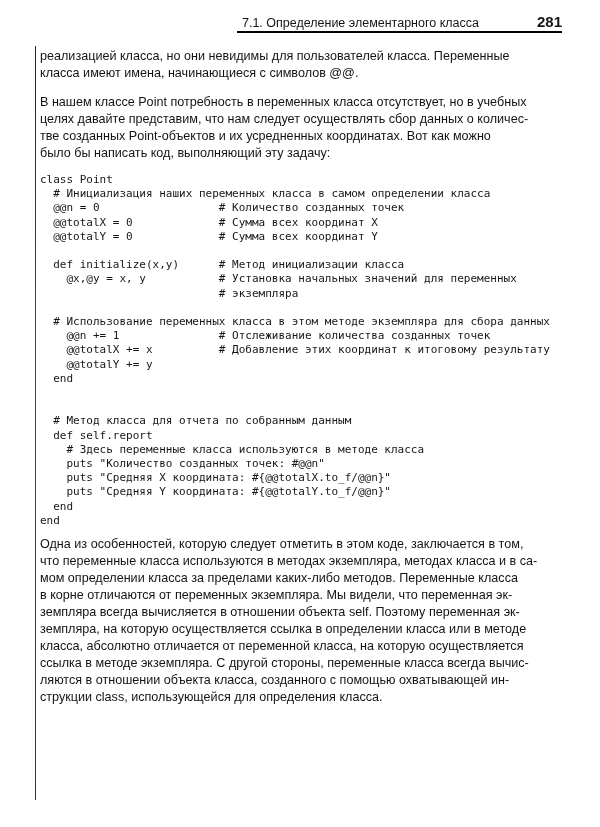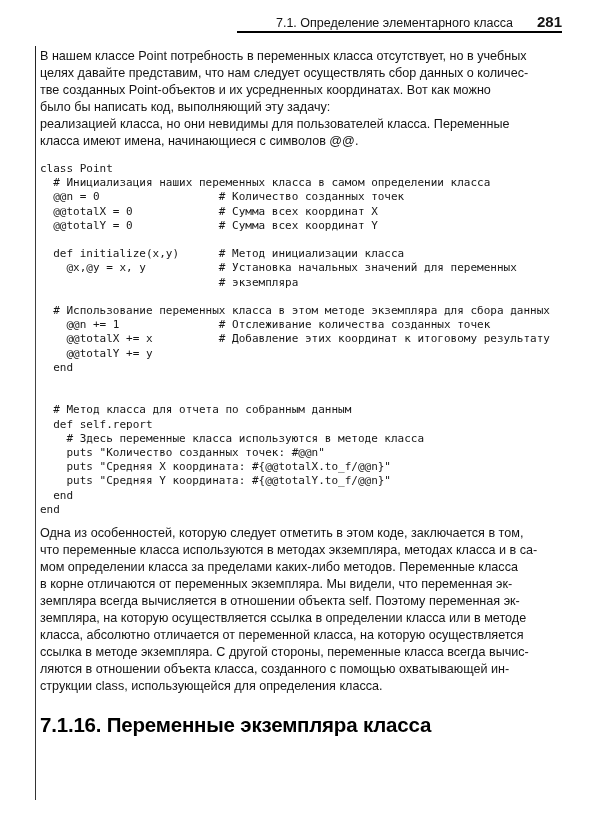--- a/index.html
+++ b/index.html
@@ -11,21 +11,21 @@
     position:relative;
     overflow:hidden;
   }
   .page{position:absolute;inset:0;}
   
   .running-head{
     position:absolute;top:13px;left:40px;right:38px;
     display:flex;align-items:baseline;justify-content:flex-end;gap:24px;
   }
   .running-title{font-size:12.5px;}
-  .running-page{font-size:15px;font-weight:bold;}
+  .running-page{font-size:15px;font-weight:bold;margin-left:34px;}
   .head-rule{
     position:absolute;top:31px;left:237px;right:38px;height:2px;background:#000;
   }
   
   .scan-edge{
     position:absolute;left:35px;top:46px;height:754px;width:1px;
     background:linear-gradient(#222 0%,#444 40%,#333 100%);
   }
   .content{position:absolute;left:40px;top:48px;width:522px;}
   .para{
@@ -57,27 +57,27 @@
   <div class="running-head">
     <span class="running-title">7.1. Определение элементарного класса</span>
     <span class="running-page">281</span>
   </div>
   <div class="head-rule"></div>
 
   <div class="scan-edge"></div>
 
   <div class="content">
 
+    <p class="para">реализацией класса, но они невидимы для пользователей класса. Переменные
+класса имеют имена, начинающиеся с символов @@.</p>
+
     <p class="para tight">В нашем классе Point потребность в переменных класса отсутствует, но в учебных
 целях давайте представим, что нам следует осуществлять сбор данных о количес-
 тве созданных Point-объектов и их усредненных координатах. Вот как можно
 было бы написать код, выполняющий эту задачу:</p>
-
-    <p class="para">реализацией класса, но они невидимы для пользователей класса. Переменные
-класса имеют имена, начинающиеся с символов @@.</p>
 
     <pre class="code">class Point
   # Инициализация наших переменных класса в самом определении класса
   @@n = 0                  # Количество созданных точек
   @@totalX = 0             # Сумма всех координат X
   @@totalY = 0             # Сумма всех координат Y
 
   def initialize(x,y)      # Метод инициализации класса
     @x,@y = x, y           # Установка начальных значений для переменных
                            # экземпляра
@@ -102,17 +102,16 @@
 что переменные класса используются в методах экземпляра, методах класса и в са-
 мом определении класса за пределами каких-либо методов. Переменные класса
 в корне отличаются от переменных экземпляра. Мы видели, что переменная эк-
 земпляра всегда вычисляется в отношении объекта self. Поэтому переменная эк-
 земпляра, на которую осуществляется ссылка в определении класса или в методе
 класса, абсолютно отличается от переменной класса, на которую осуществляется
 ссылка в методе экземпляра. С другой стороны, переменные класса всегда вычис-
 ляются в отношении объекта класса, созданного с помощью охватывающей ин-
 струкции class, использующейся для определения класса.</p>
 
-    <h2 class="section-heading">7.1.16. Переменные экземпляра класса</h2>
 
 
   </div>
 </div>
 
 </body></html>

